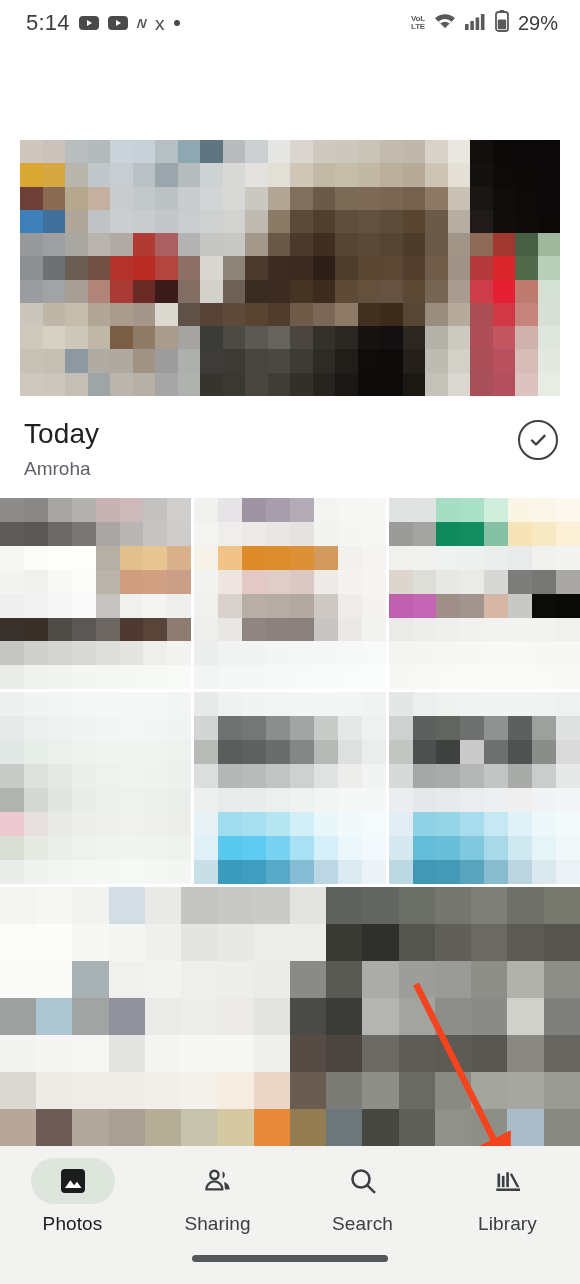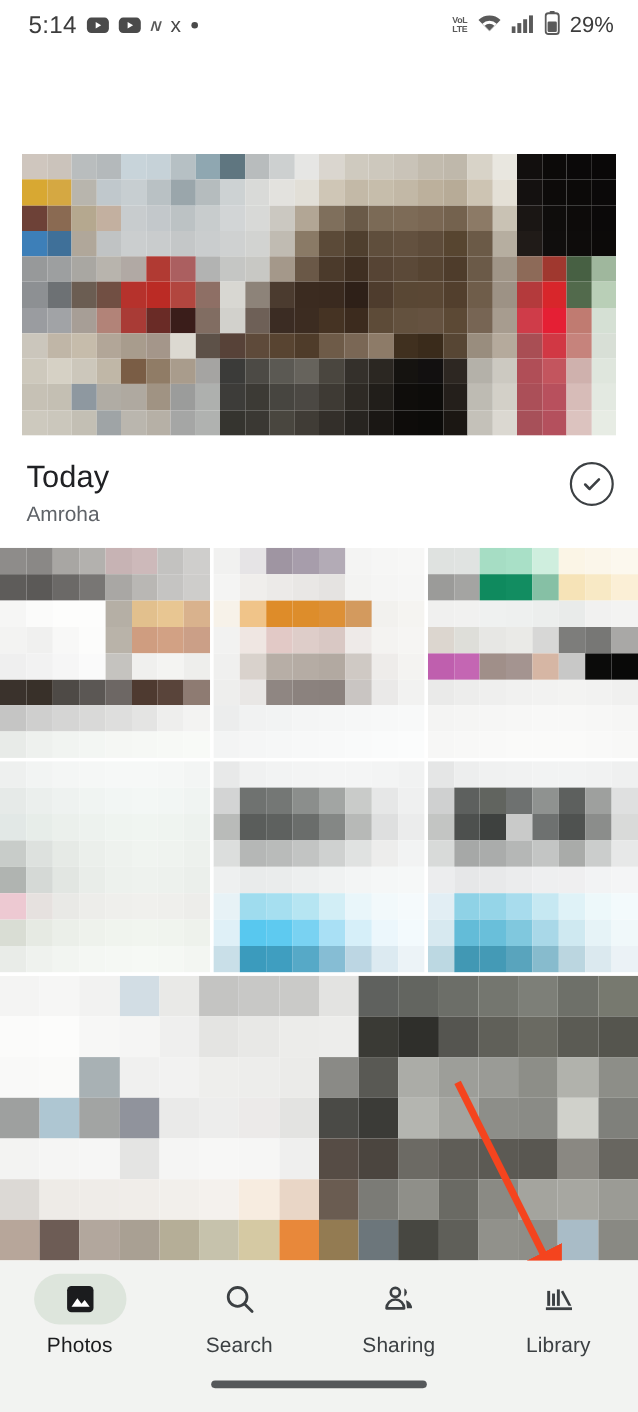--- a/index.html
+++ b/index.html
@@ -994,37 +994,37 @@
           <rect x="3" y="3" width="18" height="18" rx="3" fill="#1b1c1e"></rect>
           <path d="M6 17.2 L10 11.4 L12.8 15.2 L15 12.6 L18.4 17.2 Z" fill="#ffffff"></path>
         </svg>
       </div>
       <span class="nav-label active">Photos</span>
     </div>
 
     <div class="navitem">
       <div class="nav-pill">
         <svg width="32" height="32" viewBox="0 0 24 24">
-          <circle cx="10.5" cy="10.5" r="6.4" fill="none" stroke="#3c4043" stroke-width="1.9"></circle>
-          <line x1="15.3" y1="15.3" x2="20.4" y2="20.4" stroke="#3c4043" stroke-width="1.9" stroke-linecap="round"></line>
-        </svg>
-      </div>
-      <span class="nav-label">Search</span>
-    </div>
-
-    <div class="navitem">
-      <div class="nav-pill">
-        <svg width="32" height="32" viewBox="0 0 24 24">
           <circle cx="9.3" cy="7.4" r="3.1" fill="none" stroke="#3c4043" stroke-width="1.8"></circle>
           <path d="M3.3 18.3 a6 6 0 0 1 12 0 Z" fill="none" stroke="#3c4043" stroke-width="1.8" stroke-linejoin="round"></path>
           <path d="M15.4 4.6 a3.1 3.1 0 0 1 0 5.6 Z" fill="#3c4043"></path>
           <path d="M16.6 12.8 a6 6 0 0 1 4.1 5.5 l-3.4 0 Z" fill="#3c4043"></path>
         </svg>
       </div>
       <span class="nav-label">Sharing</span>
+    </div>
+
+    <div class="navitem">
+      <div class="nav-pill">
+        <svg width="32" height="32" viewBox="0 0 24 24">
+          <circle cx="10.5" cy="10.5" r="6.4" fill="none" stroke="#3c4043" stroke-width="1.9"></circle>
+          <line x1="15.3" y1="15.3" x2="20.4" y2="20.4" stroke="#3c4043" stroke-width="1.9" stroke-linecap="round"></line>
+        </svg>
+      </div>
+      <span class="nav-label">Search</span>
     </div>
 
     <div class="navitem">
       <div class="nav-pill">
         <svg width="32" height="32" viewBox="0 0 24 24">
           <rect x="4.1" y="6.4" width="2" height="10.2" fill="#3c4043"></rect>
           <rect x="7.4" y="8.2" width="2" height="8.4" fill="#3c4043"></rect>
           <rect x="10.7" y="5.4" width="2" height="11.2" fill="#3c4043"></rect>
           <path d="M15 6.1 L20.6 16.6 L18.6 16.6 L13.4 7.0 Z" fill="#3c4043"></path>
           <rect x="3.2" y="17.6" width="17.8" height="1.9" fill="#3c4043"></rect>

